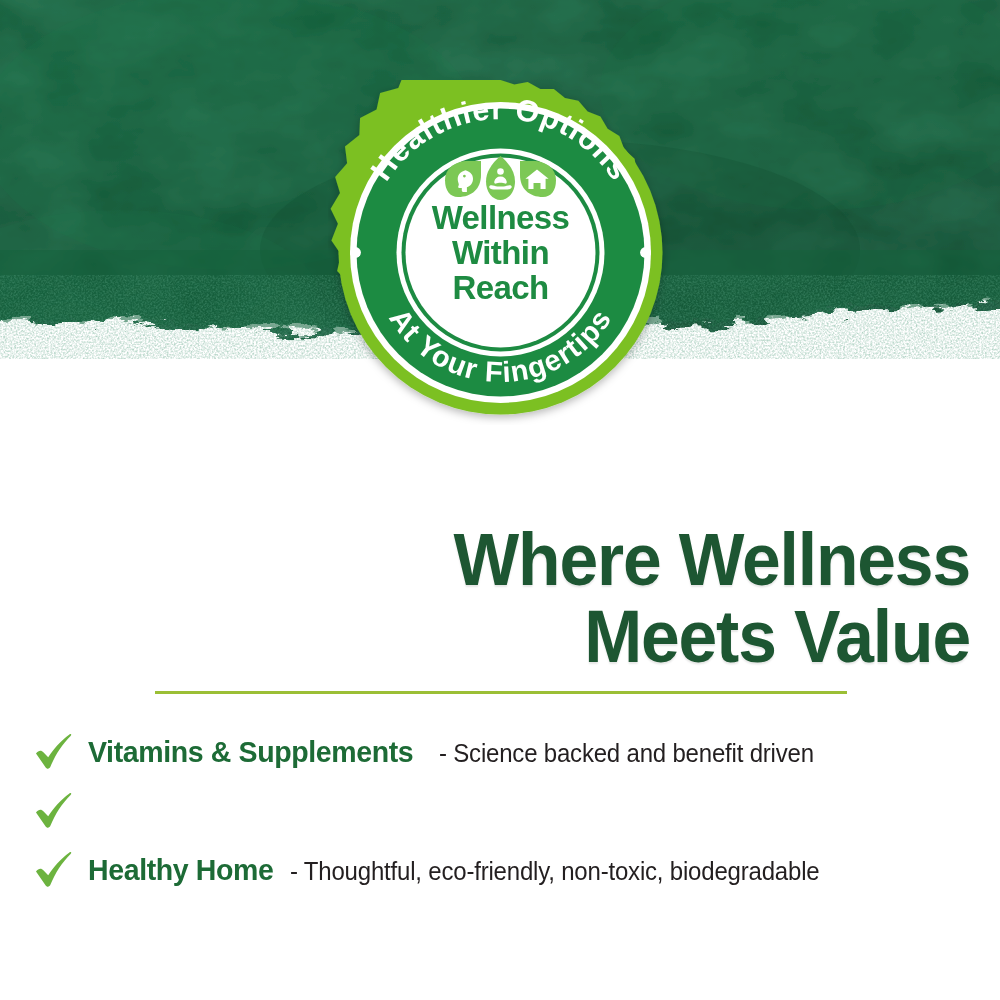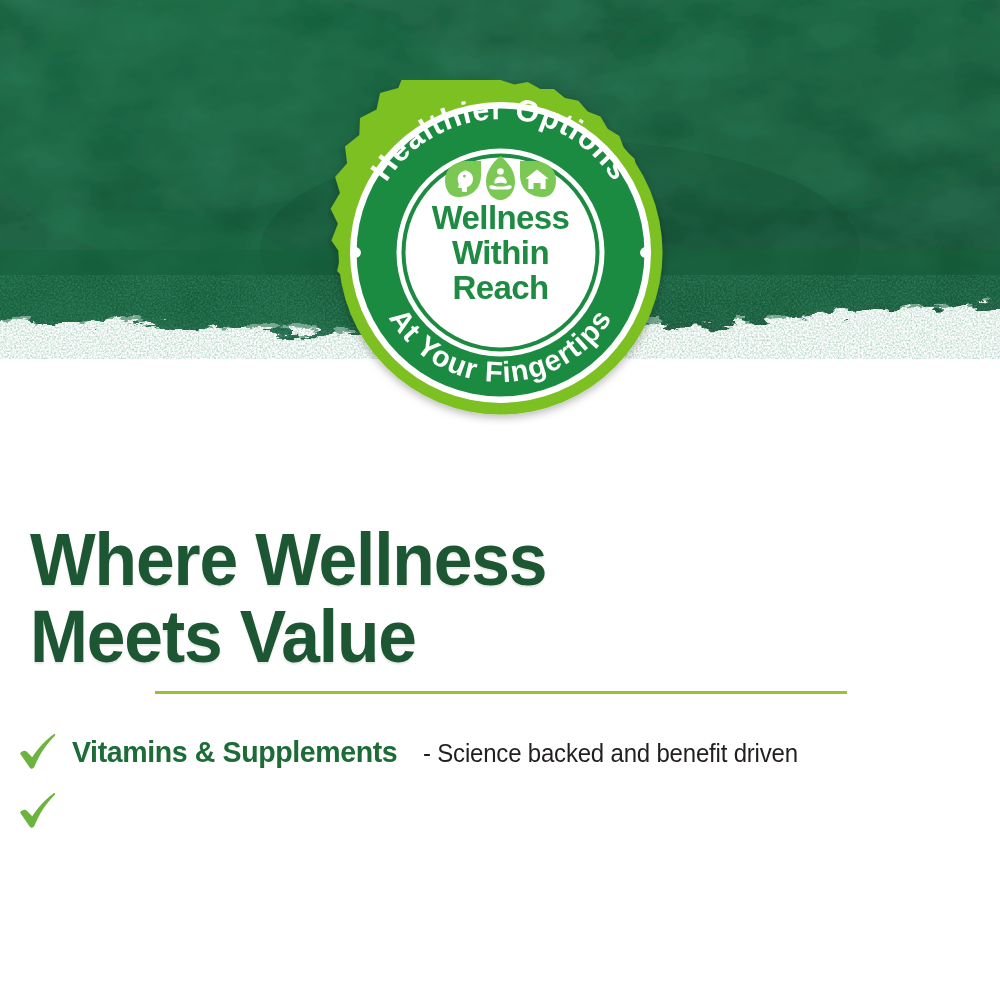--- a/index.html
+++ b/index.html
@@ -22,21 +22,21 @@
   #badge{
     position:absolute;
     left:328px; top:80px;
     width:345px; height:345px;
   }
   #badge-svg{ display:block; }
 
   
   #headline{
     position:absolute; left:0; top:524px; width:1000px;
-    text-align:left;
+    text-align:right;
   }
   #headline .line{
     display:block;
     font-family:"Liberation Sans", sans-serif;
     font-weight:bold;
     font-size:74px;
     line-height:0.96;
     letter-spacing:-1.2px;
     color:#1d5632;
     transform:scaleX(0.94);
@@ -54,21 +54,21 @@
 
   
   #bullets{
     position:absolute;
     left:0; top:722px; width:1000px;
   }
   .bullet{
     display:flex;
     align-items:center;
     height:59px;
-    padding-left:16px;
+    padding-left:32px;
   }
   .check{
     flex:0 0 auto;
     width:42px; height:42px;
     margin-right:14px;
     display:block;
   }
   .btext{
     display:flex;
     align-items:baseline;
@@ -296,14 +296,25 @@
 
   <div class="bullet">
     <svg class="check" viewBox="0 0 42 42">
       <path fill="#6cb33f" d="M4,22.5 C6.5,19.5 9,18.8 11.6,21.4 l4.6,4.8
         C21.5,18.2 28.4,9.9 37.4,3.4 c1.6,-1.1 2.6,0.2 1.2,1.5
         C30.2,13.2 23.1,24.0 18.5,35.6 c-1.0,2.5 -3.6,2.8 -5.0,0.6 z"></path>
     </svg>
   </div>
 
 
+  <div class="bullet">
+    <svg class="check" viewBox="0 0 42 42">
+      <path fill="#6cb33f" d="M4,22.5 C6.5,19.5 9,18.8 11.6,21.4 l4.6,4.8
+        C21.5,18.2 28.4,9.9 37.4,3.4 c1.6,-1.1 2.6,0.2 1.2,1.5
+        C30.2,13.2 23.1,24.0 18.5,35.6 c-1.0,2.5 -3.6,2.8 -5.0,0.6 z"></path>
+    </svg>
+    <div class="btext">
+      <span class="bold">Healthy Home</span>
+      <span class="desc tight">- Thoughtful, eco-friendly, non-toxic, biodegradable</span>
+    </div>
+  </div>
 
 </div>
 
 </body></html>

